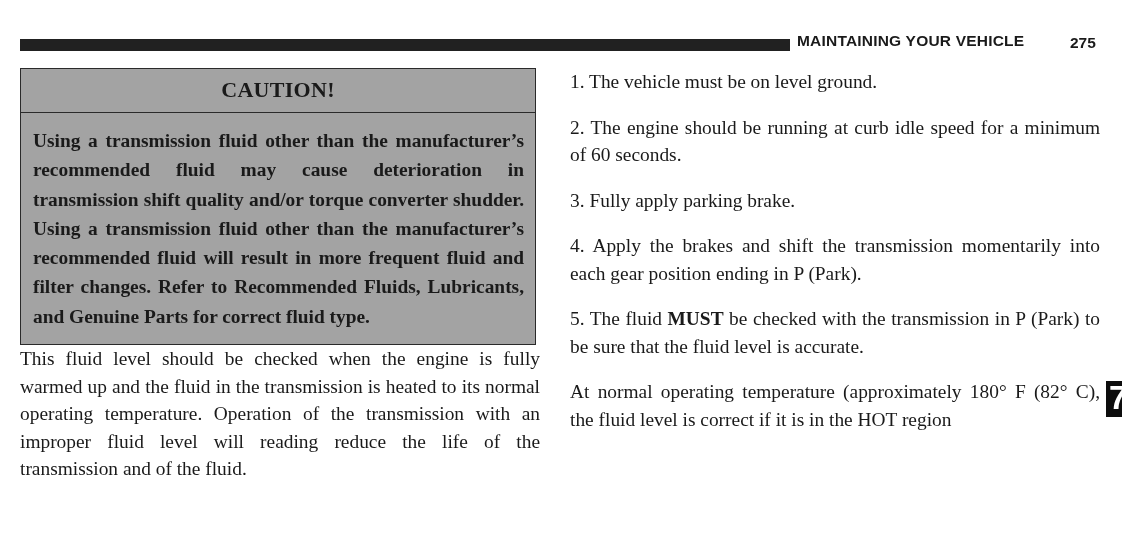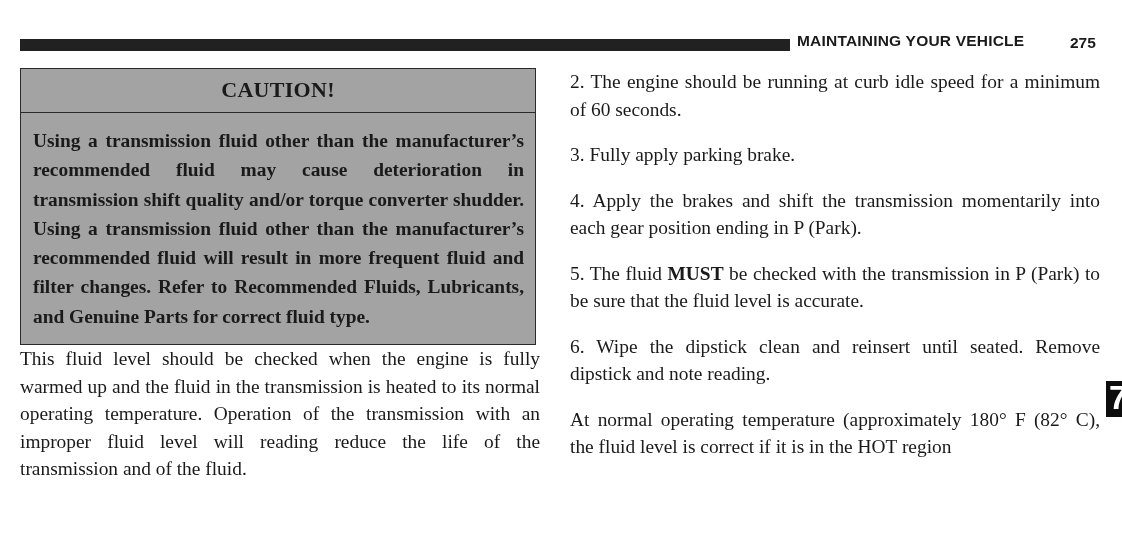--- a/index.html
+++ b/index.html
@@ -174,20 +174,24 @@
     </div>
   </div>
 
   <p id="section-paragraph">This fluid level should be checked when the engine is fully warmed up and the fluid in the transmission is heated to its normal operating temperature. Operation of the transmission with an improper fluid level will reading reduce the life of the transmission and of the fluid.</p>
 
 </div>
 
 <div id="column-right">
 
 
+  <p class="body-block no-justify">
+    <span>1.</span>
+    <span>The vehicle must be on level ground.</span>
+  </p>
 
   <p class="body-block">
     <span>2.</span>
     <span>The engine should be running at curb idle speed for a minimum of 60 seconds.</span>
   </p>
 
   <p class="body-block no-justify">
     <span>3.</span>
     <span>Fully apply parking brake.</span>
   </p>
@@ -195,24 +199,20 @@
   <p class="body-block">
     <span>4.</span>
     <span>Apply the brakes and shift the transmission momentarily into each gear position ending in P (Park).</span>
   </p>
 
   <p class="body-block">
     <span>5.</span>
     <span>The fluid </span><span class="inline-bold">MUST</span><span> be checked with the transmission in P (Park) to be sure that the fluid level is accurate.</span>
   </p>
 
-  <p class="body-block">
-    <span>6.</span>
-    <span>Wipe the dipstick clean and reinsert until seated. Remove dipstick and note reading.</span>
-  </p>
 
   <p class="body-block">At normal operating temperature (approximately 180° F (82° C), the fluid level is correct if it is in the HOT region</p>
 
 </div>
 
 <div id="edge-tab">
   <span id="edge-tab-number">7</span>
 </div>
 
 </body></html>

